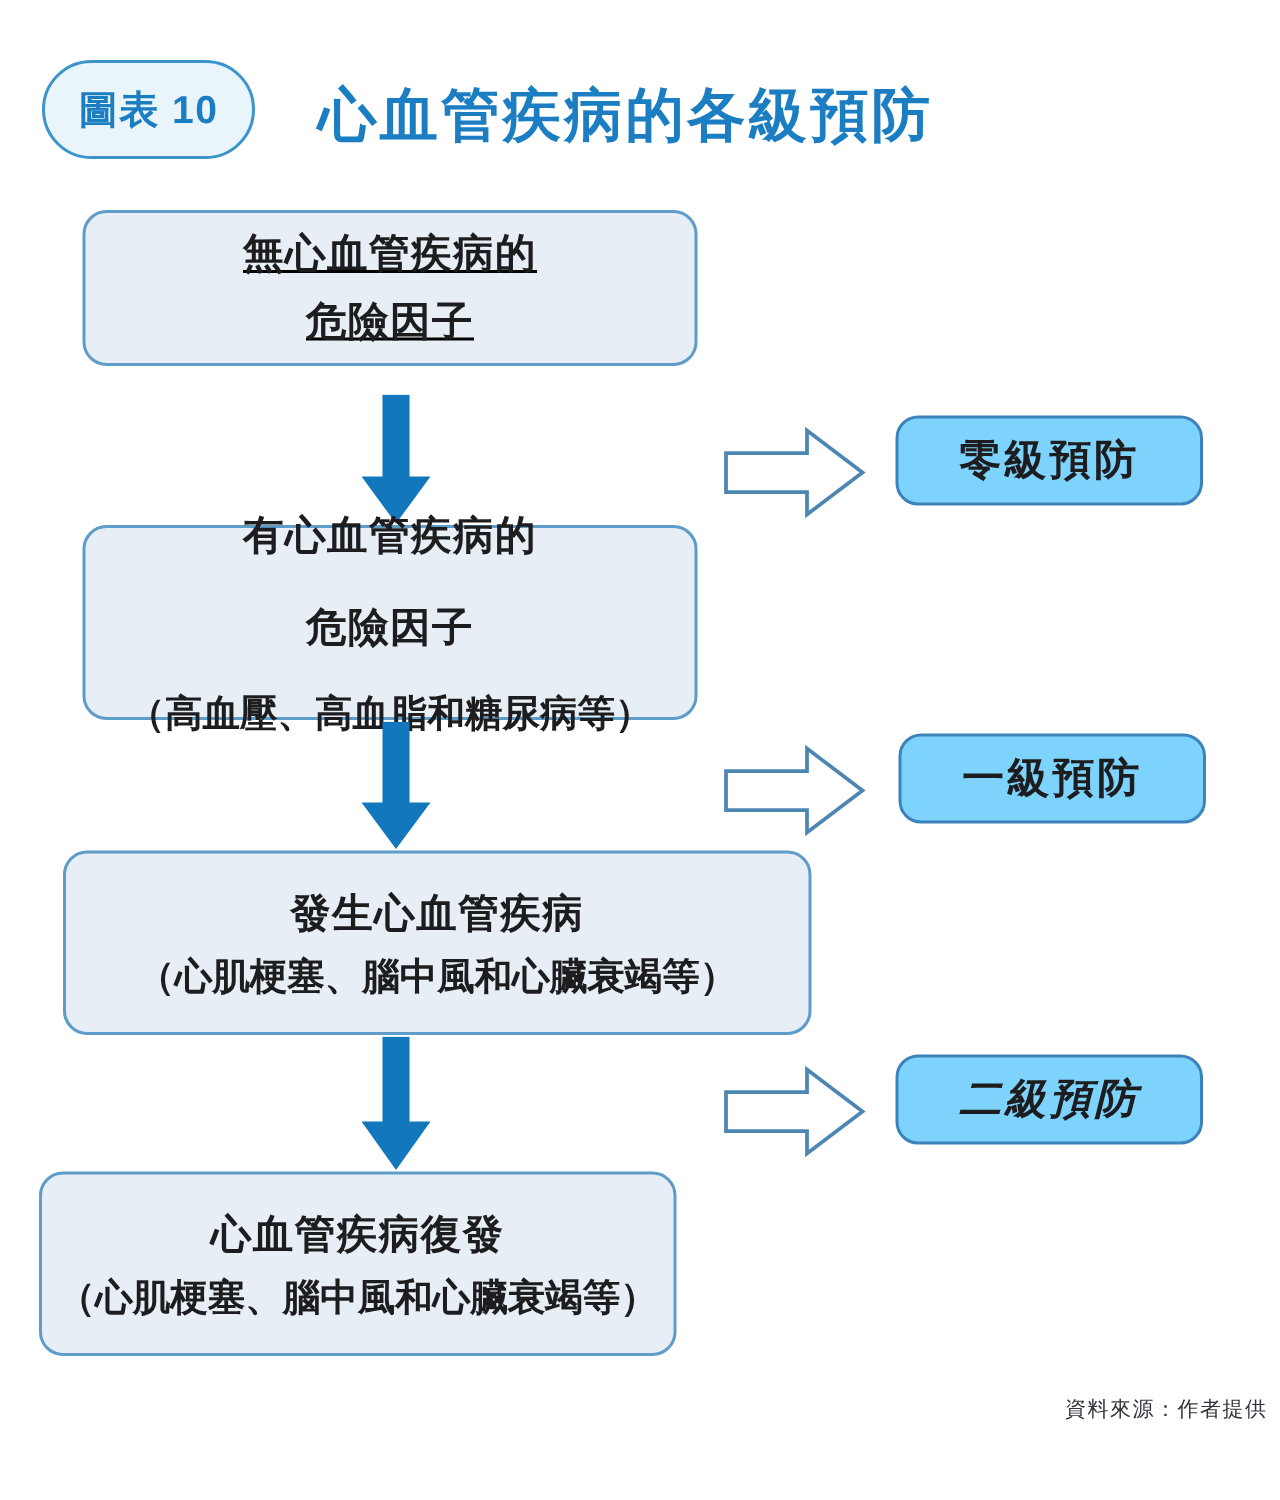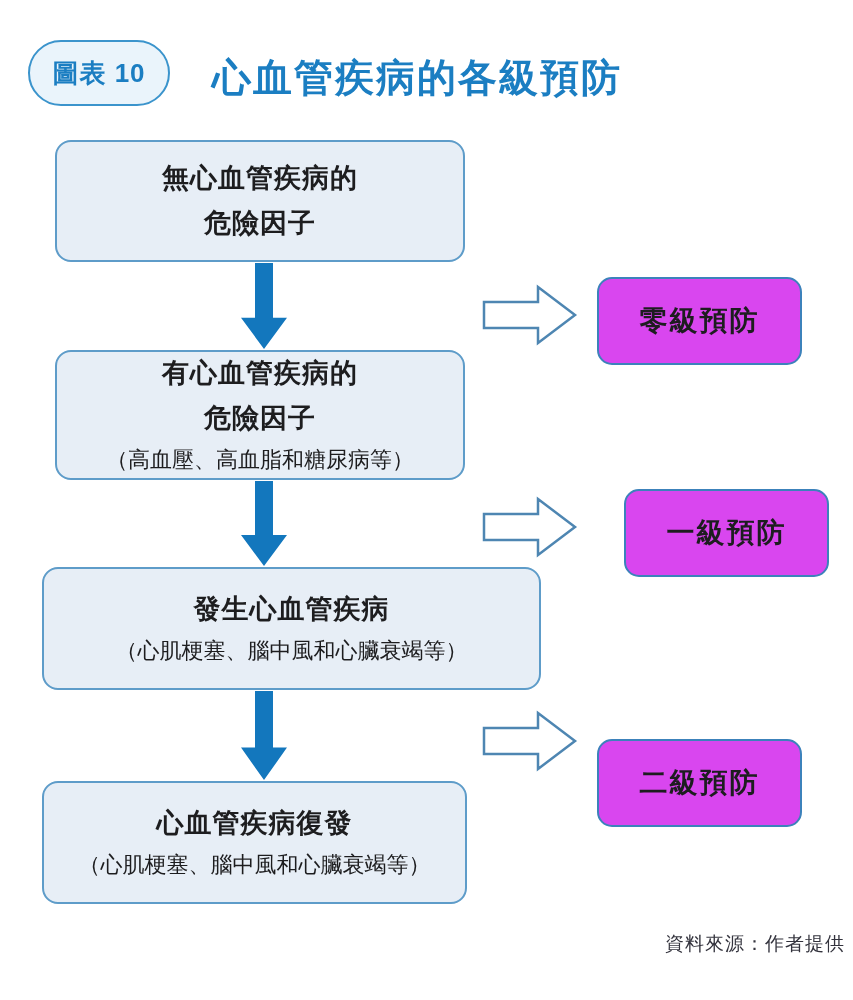--- a/index.html
+++ b/index.html
@@ -49,34 +49,34 @@
     box-sizing: border-box;
     background: var(--box-fill);
     border: 2px solid var(--box-border);
     border-radius: 16px;
     display: flex;
     flex-direction: column;
     align-items: center;
     justify-content: center;
     text-align: center;
   }
-  .box1 { left: 55px; top: 140px; width: 410px; height: 122px; }
-  .box2 { left: 55px; top: 350px; width: 410px; height: 130px; }
+  .box1 { left: 55px; top: 140px; width: 410px; height: 104px; text-decoration: underline; }
+  .box2 { left: 55px; top: 350px; width: 410px; height: 130px; gap: 16px; }
   .box3 { left: 42px; top: 567px; width: 499px; height: 123px; }
-  .box4 { left: 42px; top: 781px; width: 425px; height: 123px; }
+  .box4 { left: 26px; top: 781px; width: 425px; height: 123px; }
   .box-line {
     font-size: 27px;
     font-weight: 700;
     color: var(--text-dark);
     line-height: 45px;
     letter-spacing: 1px;
   }
   .box-note {
-    font-size: 22px;
-    font-weight: 400;
+    font-size: 25px;
+    font-weight: 700;
     color: var(--text-dark);
     line-height: 38px;
     letter-spacing: 0px;
   }
 
   
   .down-arrow {
     position: absolute;
     width: 46px;
     background: var(--arrow-blue);
@@ -98,43 +98,43 @@
     fill: #ffffff;
     stroke: var(--outline-stroke);
     stroke-width: 2.5;
     stroke-linejoin: miter;
   }
 
   
   .side-box {
     position: absolute;
     box-sizing: border-box;
-    width: 205px; height: 88px;
-    background: #d946ef;
+    width: 205px; height: 60px;
+    background: #7dd3fc;
     border: 2.5px solid var(--side-border);
     border-radius: 15px;
     display: flex;
     align-items: center;
     justify-content: center;
   }
   .sbox1 { left: 597px; top: 277px; }
-  .sbox2 { left: 624px; top: 489px; text-align: center; }
-  .sbox3 { left: 597px; top: 739px; }
+  .sbox2 { left: 599px; top: 489px; text-align: center; }
+  .sbox3 { left: 597px; top: 703px; font-style: italic; }
   .side-label {
     font-size: 28px;
     font-weight: 700;
     color: var(--text-dark);
     letter-spacing: 2px;
   }
 
   
   .source {
     position: absolute;
     right: 8px; top: 931px;
-    font-size: 19px;
+    font-size: 14px;
     font-weight: 500;
     color: var(--source-gray);
     letter-spacing: 1px;
   }
 </style>
 </head>
 <body>
 
 <div class="canvas">
 

